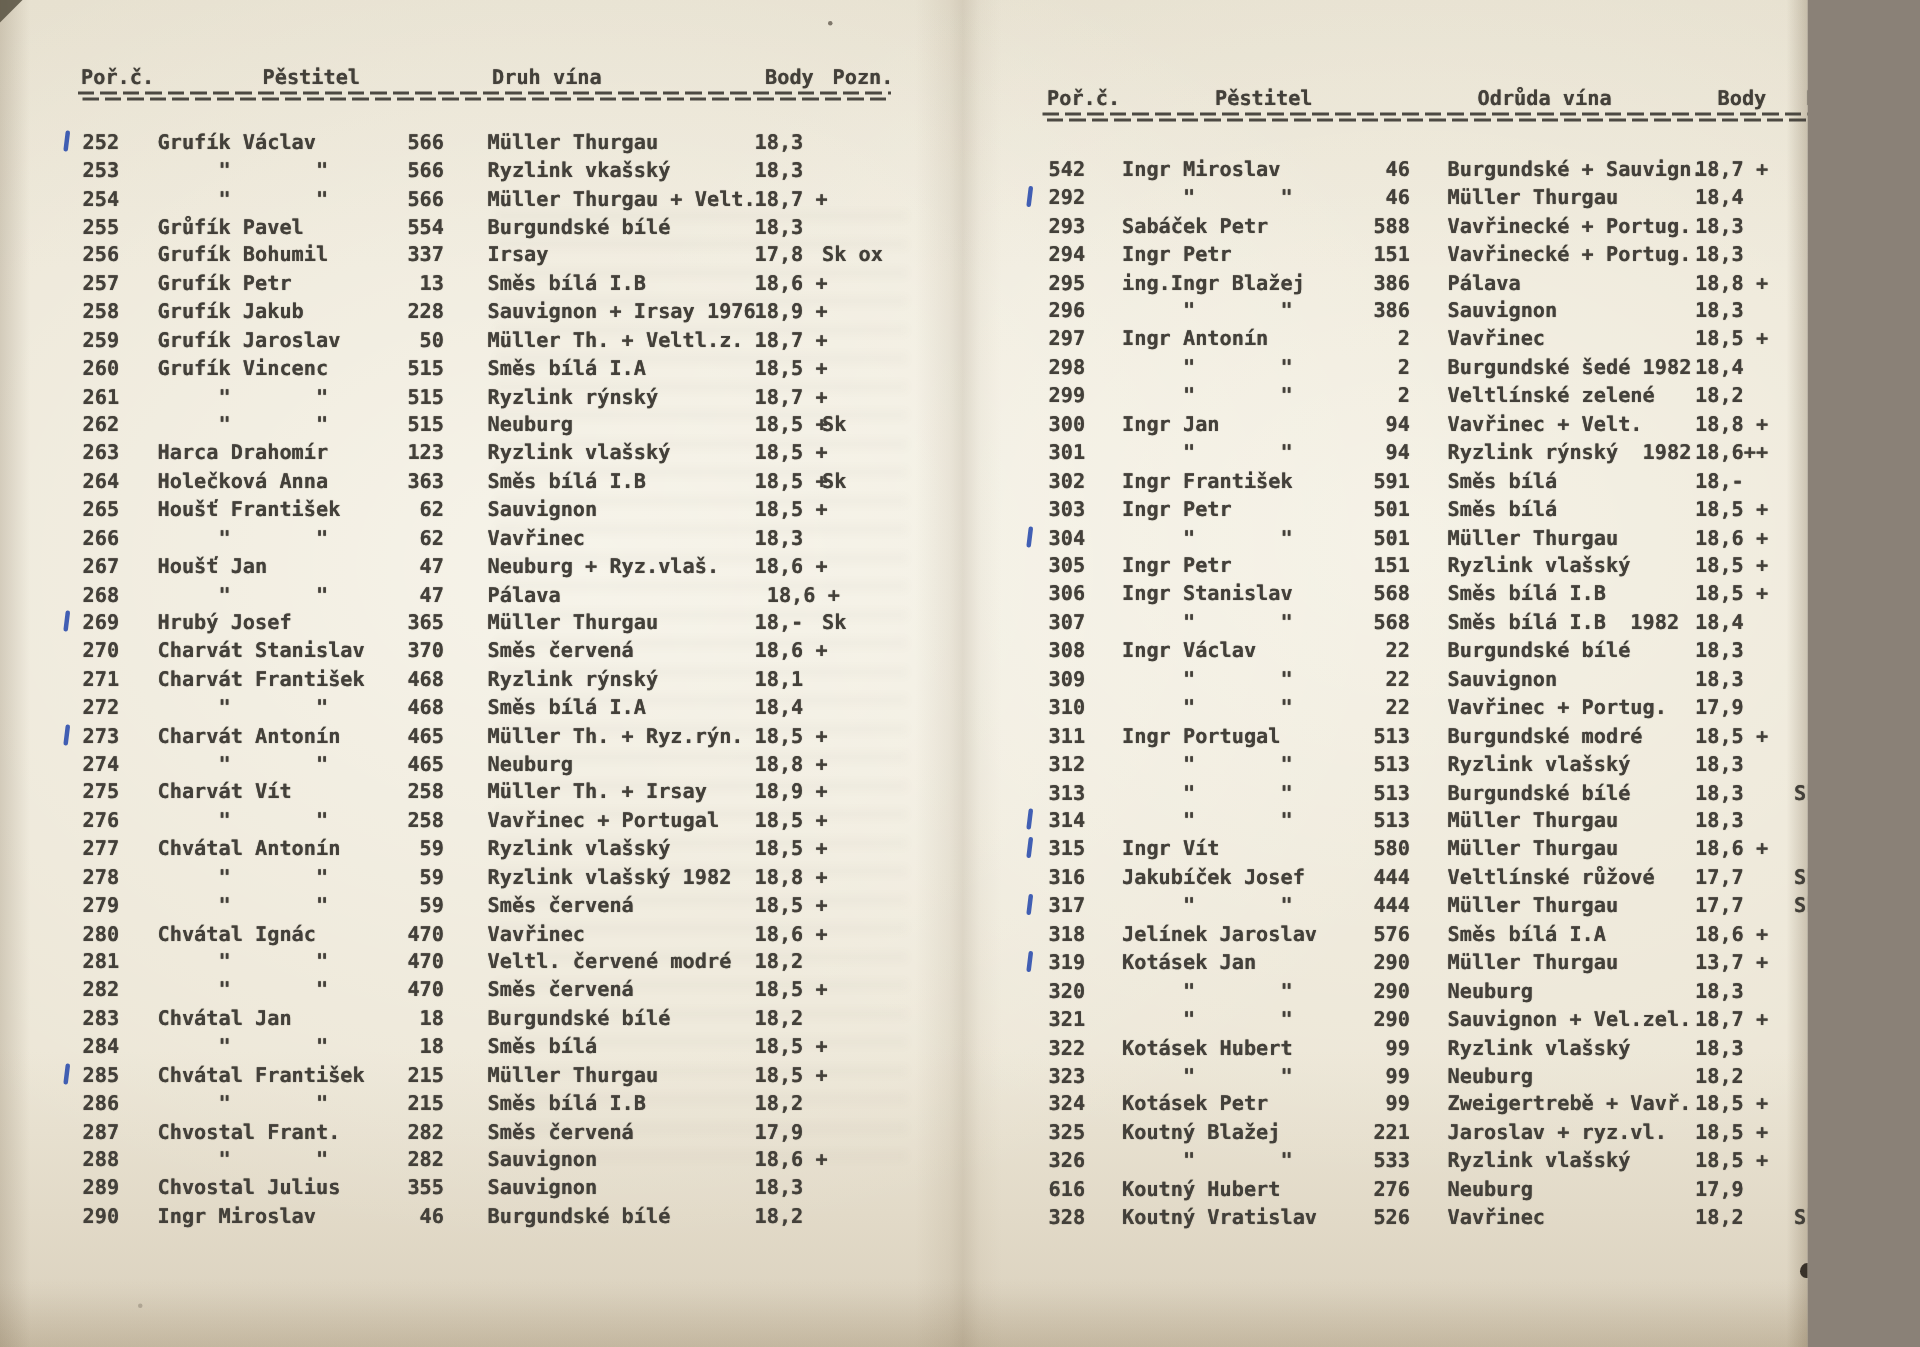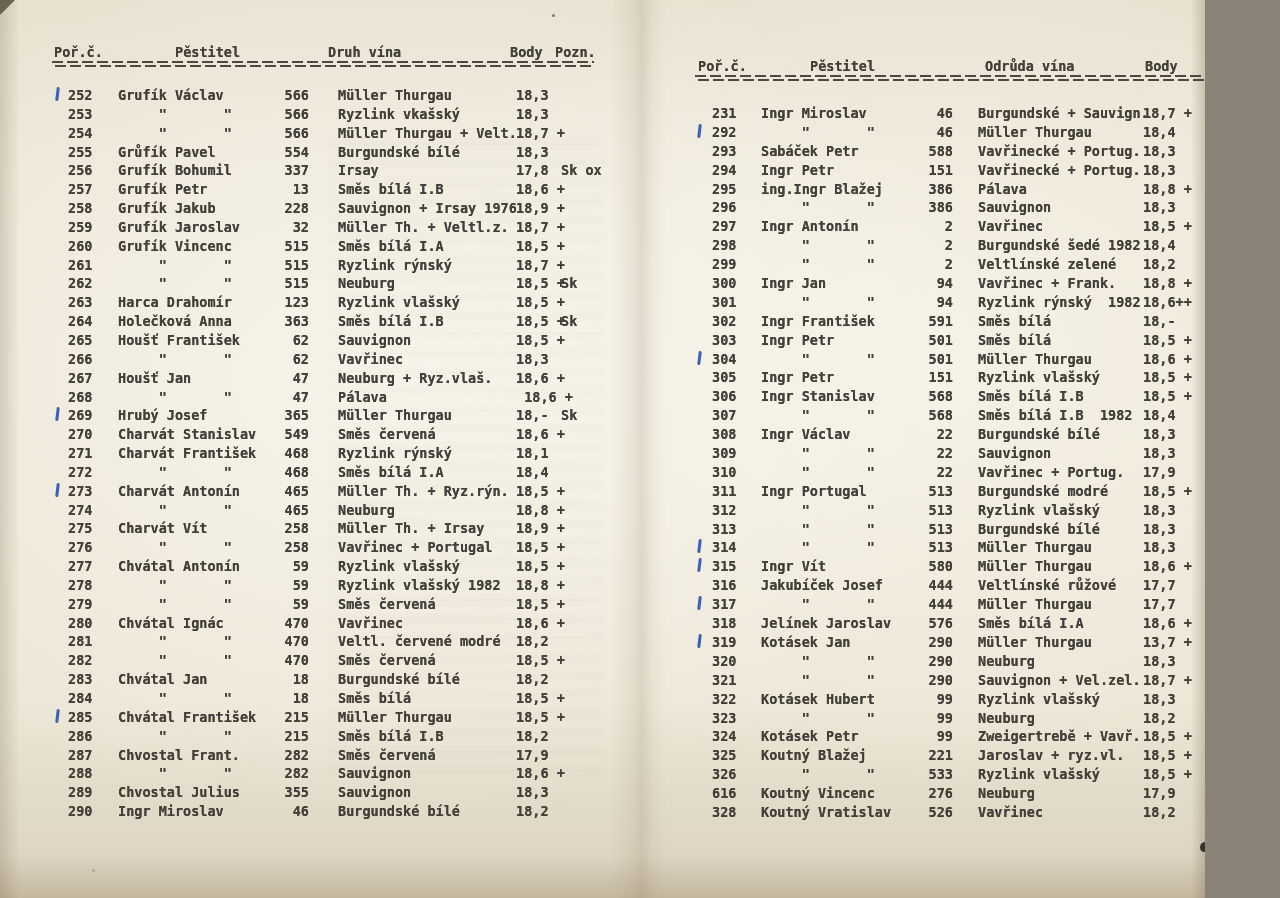--- a/index.html
+++ b/index.html
@@ -43,21 +43,21 @@
     --rows-top:104px;--row-h:18.9px;
     --hx-order:58px;--hx-grower:170px;--hx-wine:345px;--hx-points:505px;--hx-note:564px;--head-top:57px;
     --rule-left:55px;--rule-w:550px;--rule-top:75px;}
   .header span{position:absolute;top:var(--head-top);white-space:pre;}
   .h-order{left:var(--hx-order);} .h-grower{left:var(--hx-grower);} .h-wine{left:var(--hx-wine);}
   .h-points{left:var(--hx-points);} .h-note{left:var(--hx-note);}
   .hrule{position:absolute;left:var(--rule-left);top:var(--rule-top);width:var(--rule-w);height:7px;
     background:
       repeating-linear-gradient(90deg,rgba(67,64,58,.95) 0 11px,rgba(67,64,58,0) 11px 15px) 0 0/100% 2px no-repeat,
       repeating-linear-gradient(90deg,rgba(67,64,58,.95) 0 11px,rgba(67,64,58,0) 11px 15px) 3px 4px/100% 2px no-repeat;}
-  .rows{position:absolute;top:var(--rows-top);left:13px;width:640px;}
+  .rows{position:absolute;top:var(--rows-top);left:0;width:640px;}
   .row{position:relative;height:var(--row-h);}
   .row span{position:absolute;top:0;white-space:pre;}
   .c-tick{left:var(--x-tick);top:1px!important;width:3px;height:14px;background:var(--pen,#2d4fae);
     transform:rotate(7deg);border-radius:2px;text-shadow:none;opacity:.9;}
   .c-num{left:var(--x-num);}
   .c-name{left:var(--x-name);}
   .c-sample{left:var(--x-sample);width:var(--w-sample);text-align:right;}
   .c-wine{left:var(--x-wine);}
   .c-points{left:var(--x-points);}
   .c-note{left:var(--x-note);}
@@ -136,21 +136,21 @@
         <div class="row">
           <span class="c-num">258</span>
           <span class="c-name">Grufík Jakub</span>
           <span class="c-sample">228</span>
           <span class="c-wine">Sauvignon + Irsay 1976</span>
           <span class="c-points">18,9 +</span>
         </div>
         <div class="row">
           <span class="c-num">259</span>
           <span class="c-name">Grufík Jaroslav</span>
-          <span class="c-sample">32</span>
+          <span class="c-sample">50</span>
           <span class="c-wine">Müller Th. + Veltl.z.</span>
           <span class="c-points">18,7 +</span>
         </div>
         <div class="row">
           <span class="c-num">260</span>
           <span class="c-name">Grufík Vincenc</span>
           <span class="c-sample">515</span>
           <span class="c-wine">Směs bílá I.A</span>
           <span class="c-points">18,5 +</span>
         </div>
@@ -217,21 +217,21 @@
           <span class="c-num">269</span>
           <span class="c-name">Hrubý Josef</span>
           <span class="c-sample">365</span>
           <span class="c-wine">Müller Thurgau</span>
           <span class="c-points">18,-</span>
           <span class="c-note">Sk</span>
         </div>
         <div class="row">
           <span class="c-num">270</span>
           <span class="c-name">Charvát Stanislav</span>
-          <span class="c-sample">549</span>
+          <span class="c-sample">370</span>
           <span class="c-wine">Směs červená</span>
           <span class="c-points">18,6 +</span>
         </div>
         <div class="row">
           <span class="c-num">271</span>
           <span class="c-name">Charvát František</span>
           <span class="c-sample">468</span>
           <span class="c-wine">Ryzlink rýnský</span>
           <span class="c-points">18,1</span>
         </div>
@@ -377,21 +377,21 @@
     <div class="header">
       <span class="h-order">Poř.č.</span>
       <span class="h-grower">Pěstitel</span>
       <span class="h-wine">Odrůda vína</span>
       <span class="h-points">Body</span>
       <span class="h-note">Pozn.</span>
     </div>
     <div class="hrule"></div>
     <div class="rows">
         <div class="row">
-          <span class="c-num">231</span>
+          <span class="c-num">542</span>
           <span class="c-name">Ingr Miroslav</span>
           <span class="c-sample">46</span>
           <span class="c-wine">Burgundské + Sauvign.</span>
           <span class="c-points">18,7 +</span>
         </div>
         <div class="row">
           <span class="c-tick"></span>
           <span class="c-num">292</span>
           <span class="c-name">     "       "</span>
           <span class="c-sample">46</span>
@@ -444,21 +444,21 @@
           <span class="c-num">299</span>
           <span class="c-name">     "       "</span>
           <span class="c-sample">2</span>
           <span class="c-wine">Veltlínské zelené</span>
           <span class="c-points">18,2</span>
         </div>
         <div class="row">
           <span class="c-num">300</span>
           <span class="c-name">Ingr Jan</span>
           <span class="c-sample">94</span>
-          <span class="c-wine">Vavřinec + Frank.</span>
+          <span class="c-wine">Vavřinec + Velt.</span>
           <span class="c-points">18,8 +</span>
         </div>
         <div class="row">
           <span class="c-num">301</span>
           <span class="c-name">     "       "</span>
           <span class="c-sample">94</span>
           <span class="c-wine">Ryzlink rýnský  1982</span>
           <span class="c-points">18,6++</span>
         </div>
         <div class="row">
@@ -639,21 +639,21 @@
         </div>
         <div class="row">
           <span class="c-num">326</span>
           <span class="c-name">     "       "</span>
           <span class="c-sample">533</span>
           <span class="c-wine">Ryzlink vlašský</span>
           <span class="c-points">18,5 +</span>
         </div>
         <div class="row">
           <span class="c-num">616</span>
-          <span class="c-name">Koutný Vincenc</span>
+          <span class="c-name">Koutný Hubert</span>
           <span class="c-sample">276</span>
           <span class="c-wine">Neuburg</span>
           <span class="c-points">17,9</span>
         </div>
         <div class="row">
           <span class="c-num">328</span>
           <span class="c-name">Koutný Vratislav</span>
           <span class="c-sample">526</span>
           <span class="c-wine">Vavřinec</span>
           <span class="c-points">18,2</span>

